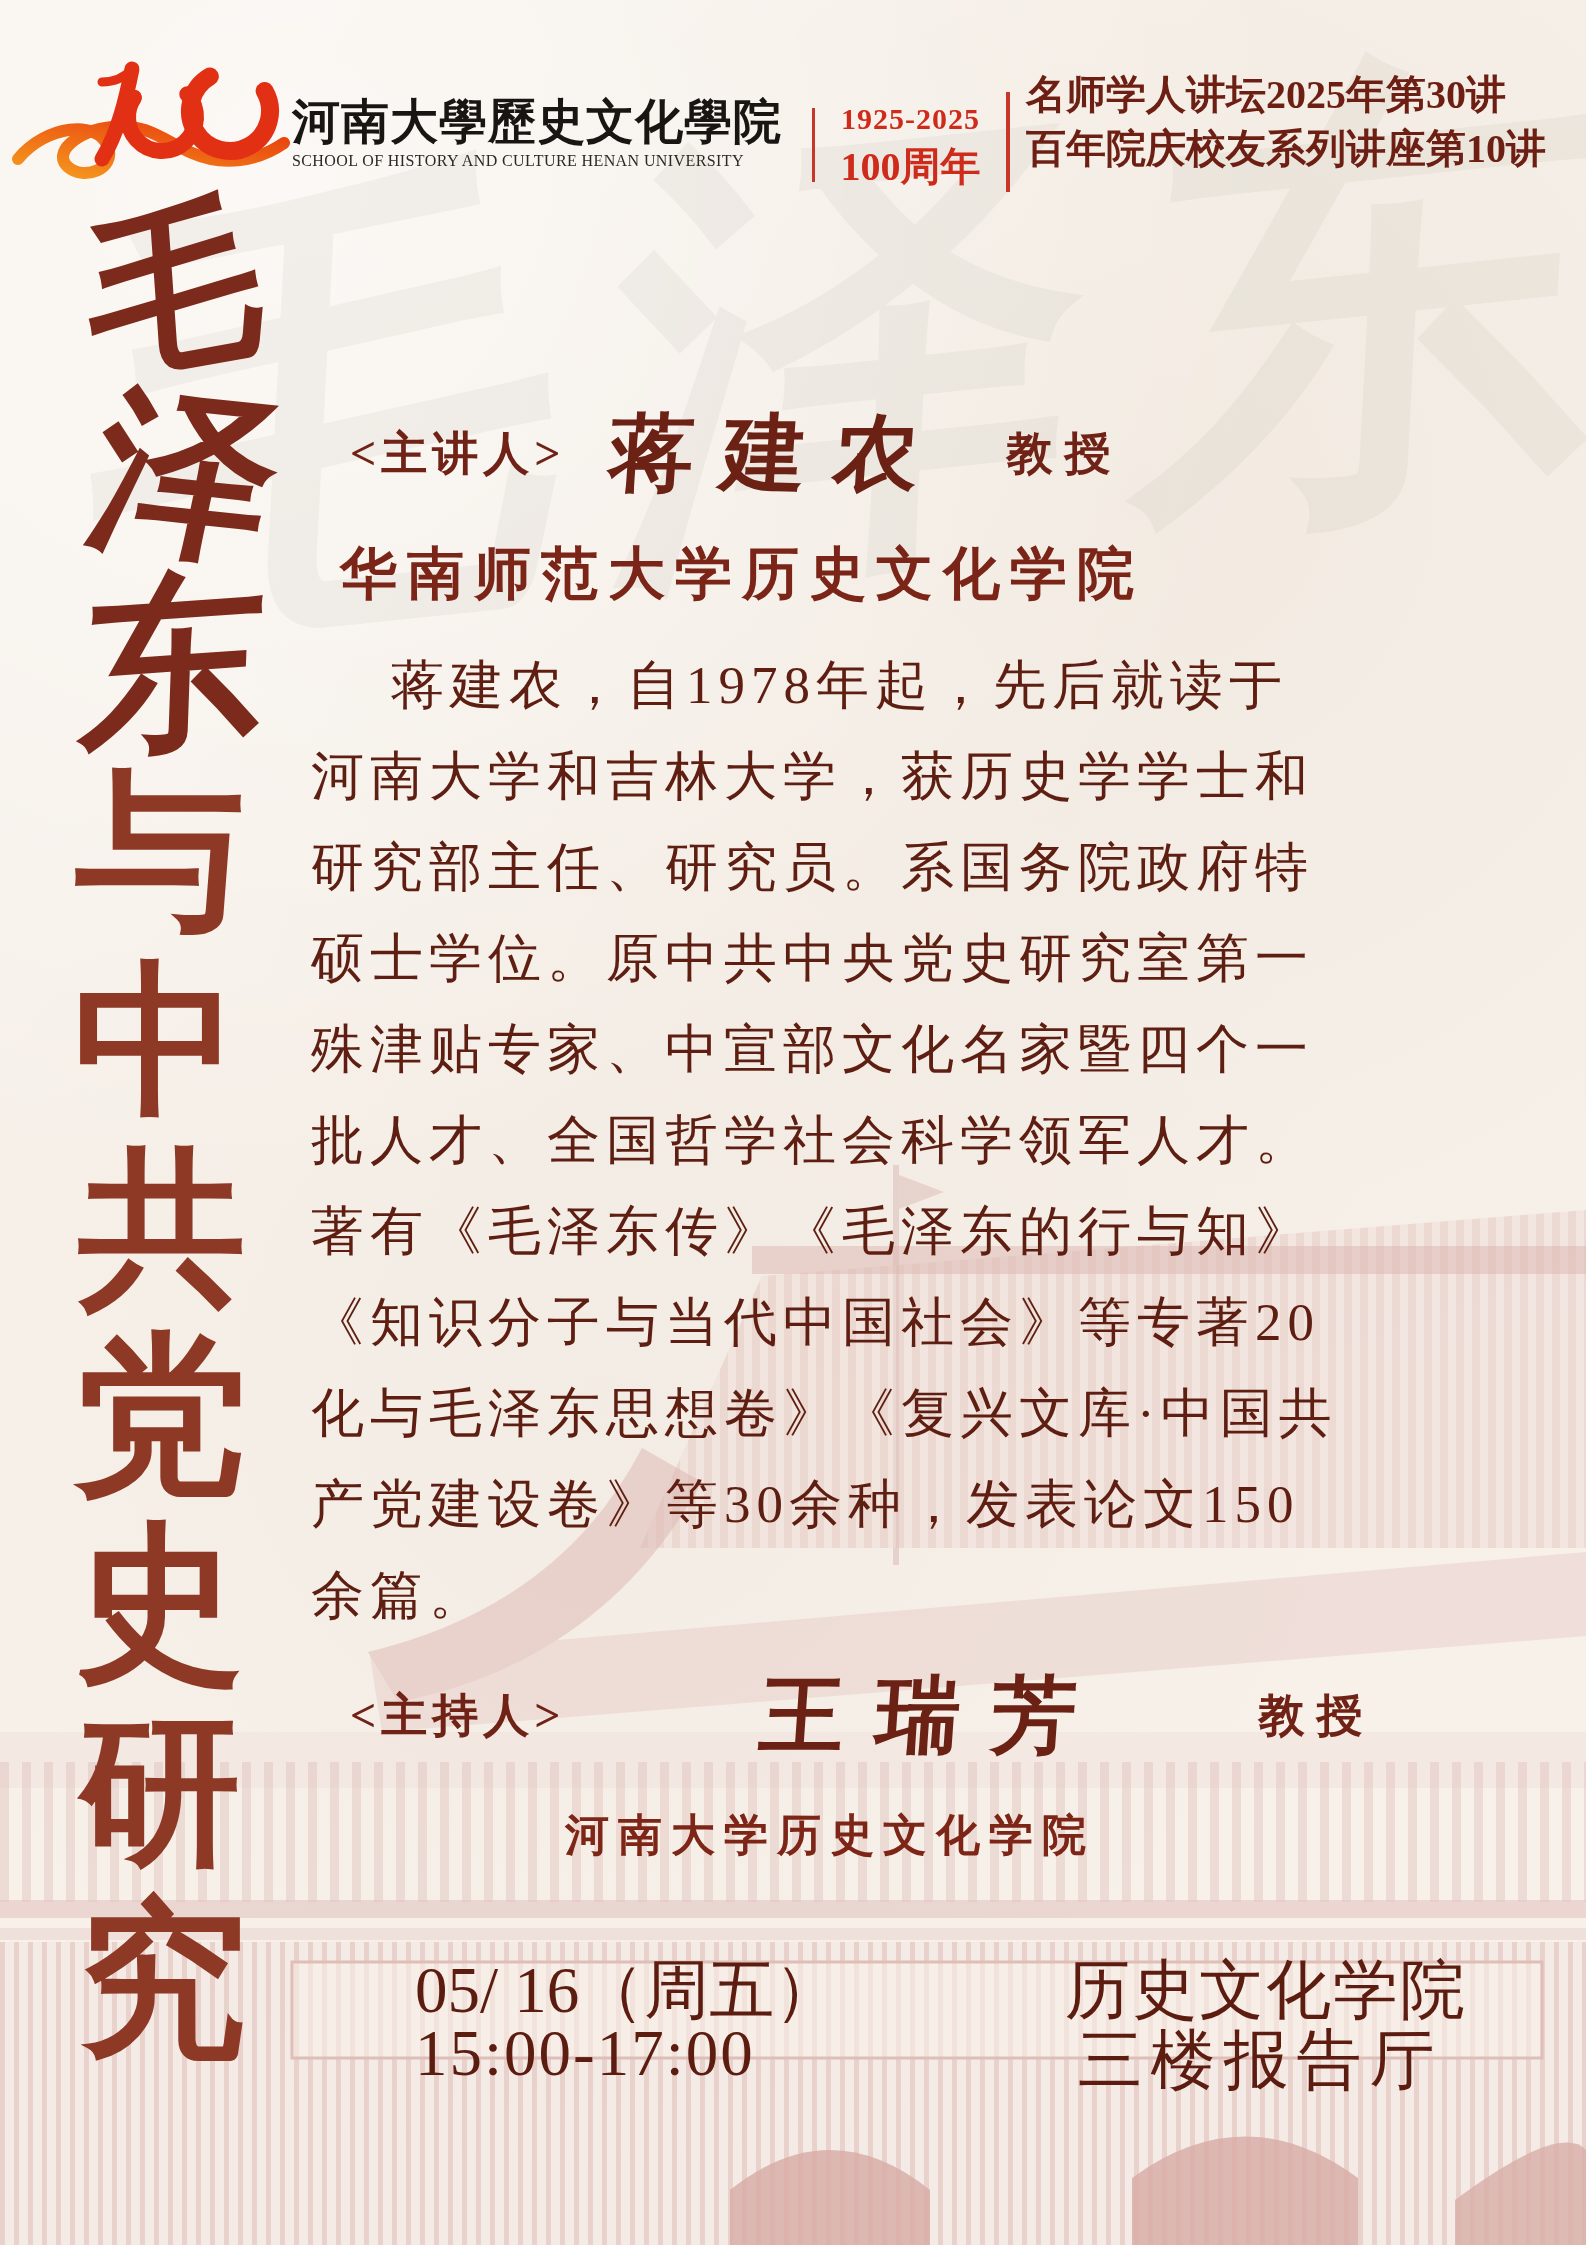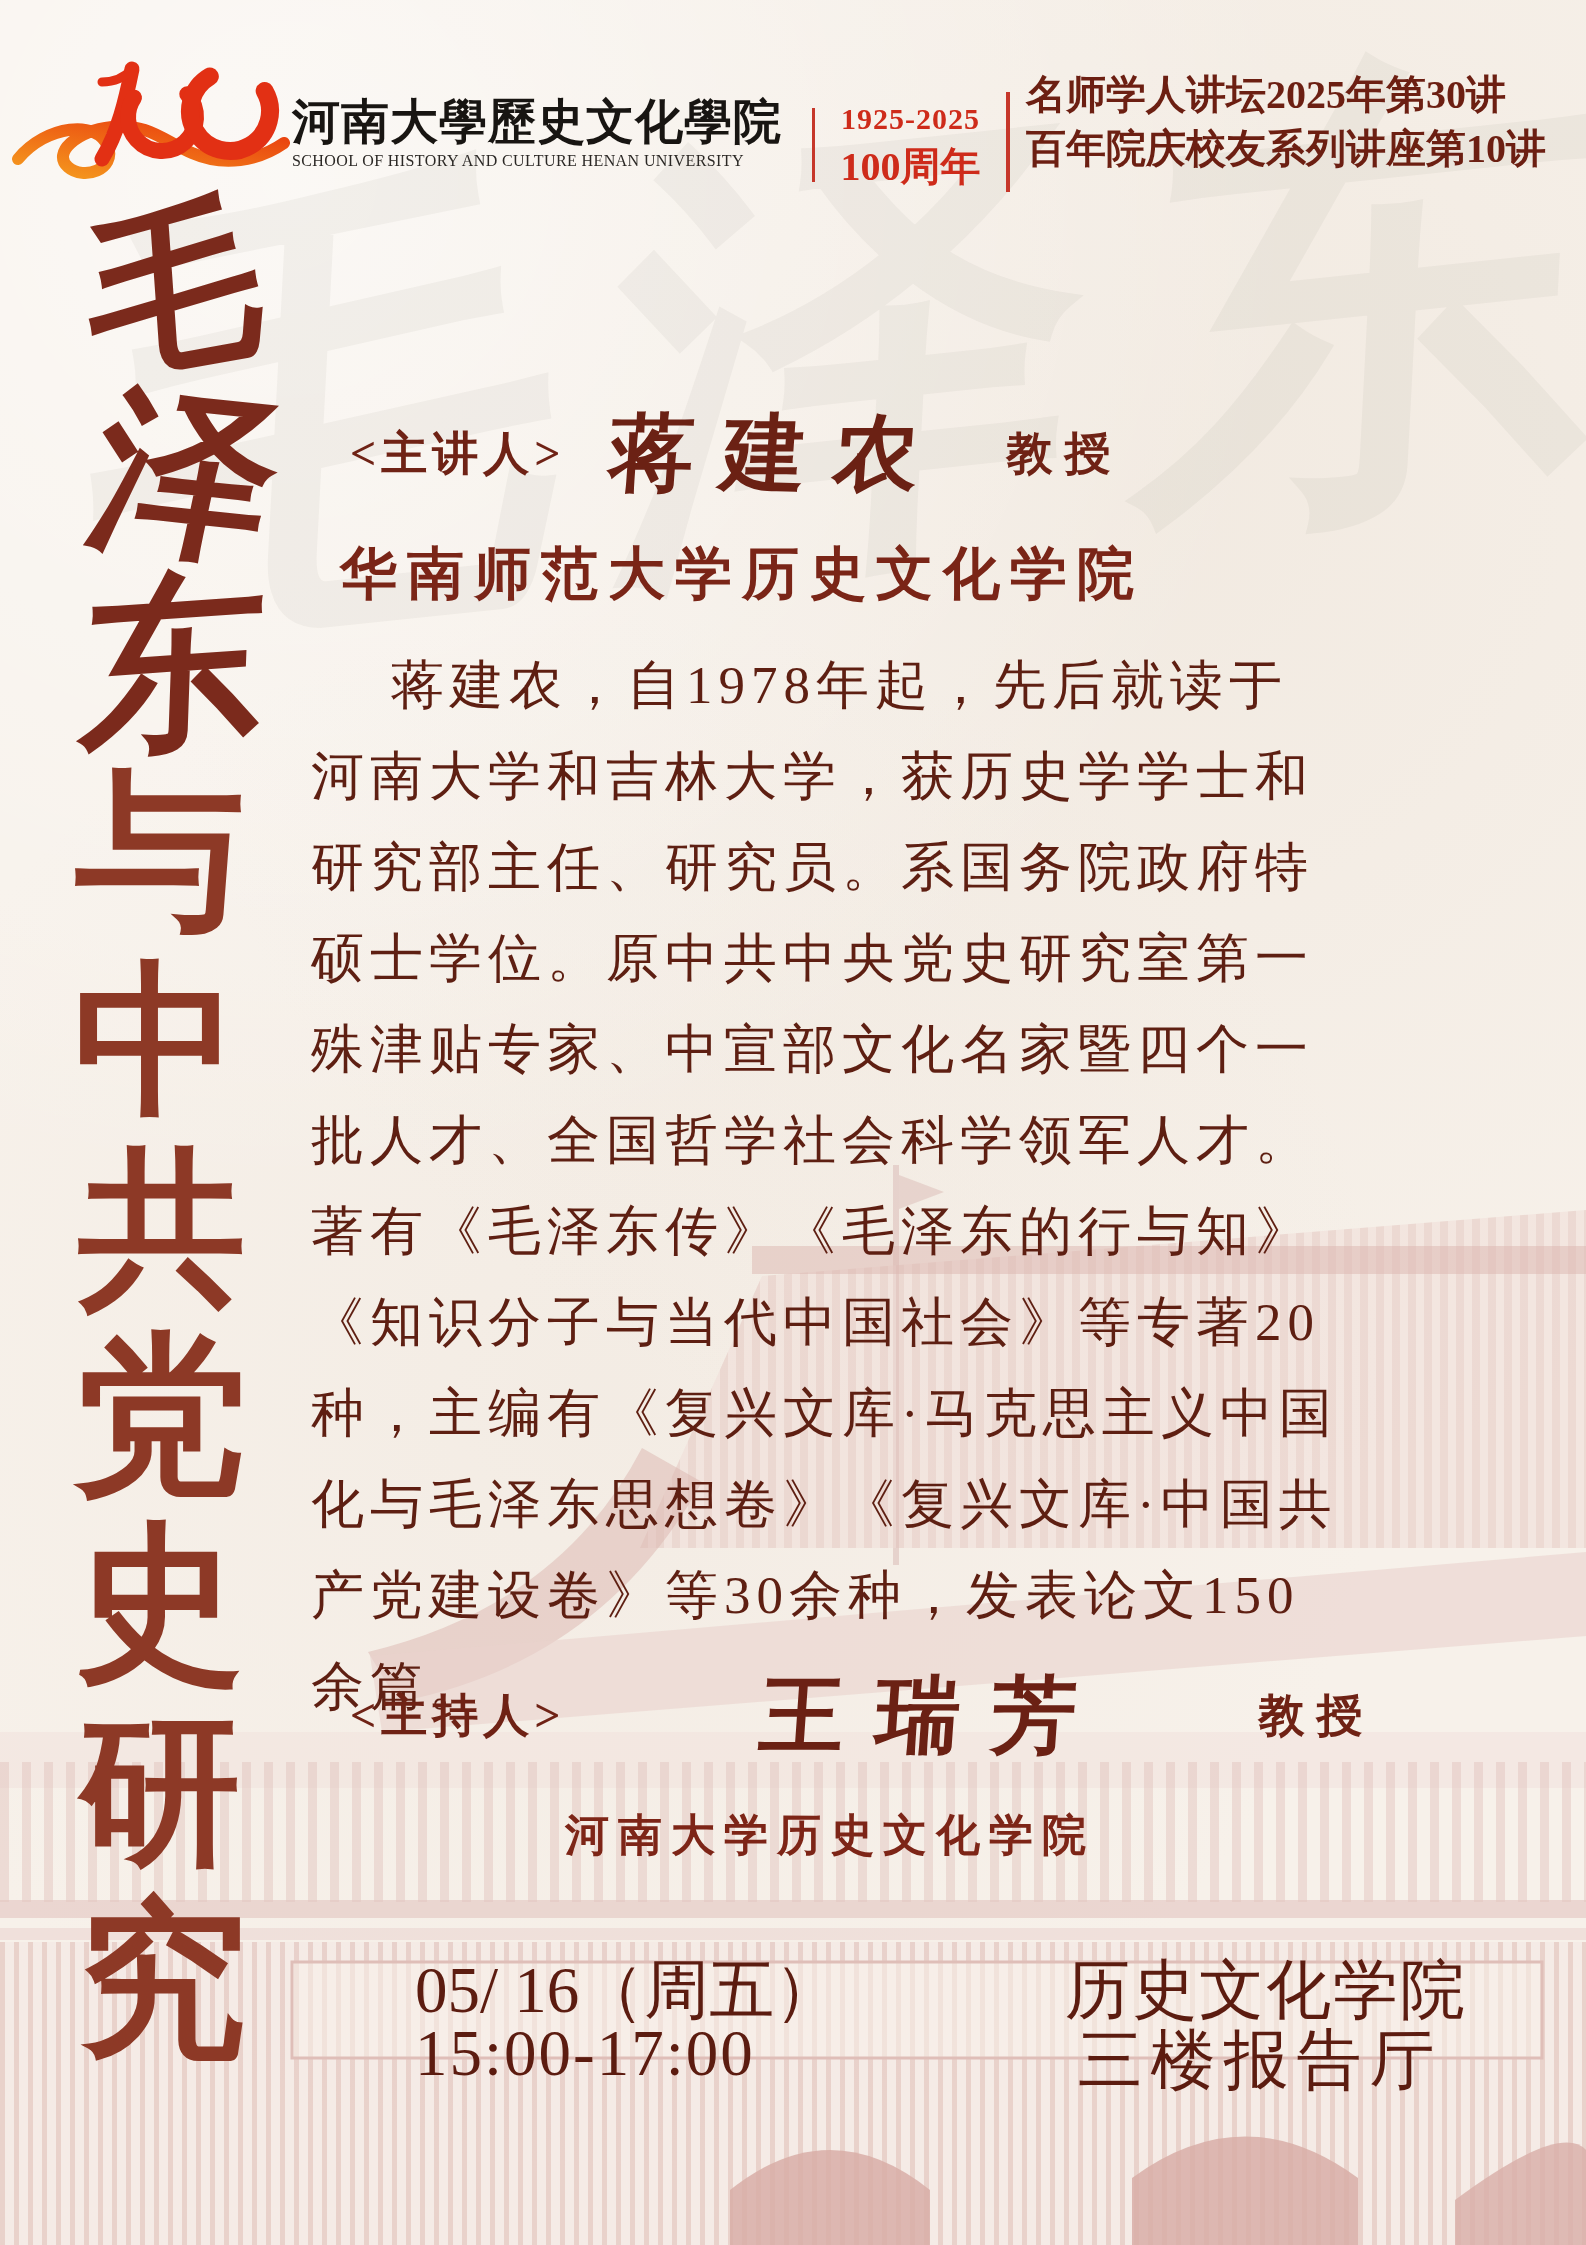--- a/index.html
+++ b/index.html
@@ -176,21 +176,20 @@
 
   <div class="abs bio">
     <div class="bio-line indent">蒋建农，自1978年起，先后就读于</div>
     <div class="bio-line">河南大学和吉林大学，获历史学学士和</div>
     <div class="bio-line">研究部主任、研究员。系国务院政府特</div>
     <div class="bio-line">硕士学位。原中共中央党史研究室第一</div>
     <div class="bio-line">殊津贴专家、中宣部文化名家暨四个一</div>
     <div class="bio-line">批人才、全国哲学社会科学领军人才。</div>
     <div class="bio-line">著有《毛泽东传》《毛泽东的行与知》</div>
     <div class="bio-line">《知识分子与当代中国社会》等专著20</div>
-    <div class="bio-line">种，主编有《复兴文库·马克思主义中国</div>
     <div class="bio-line">化与毛泽东思想卷》《复兴文库·中国共</div>
     <div class="bio-line">产党建设卷》等30余种，发表论文150</div>
     <div class="bio-line">余篇。</div>
   </div>
 
   <div class="abs person-row host-row">
     <span class="role-label">&lt;主持人&gt;</span>
     <span class="person-name">王瑞芳</span>
     <span class="person-title">教授</span>
   </div>

